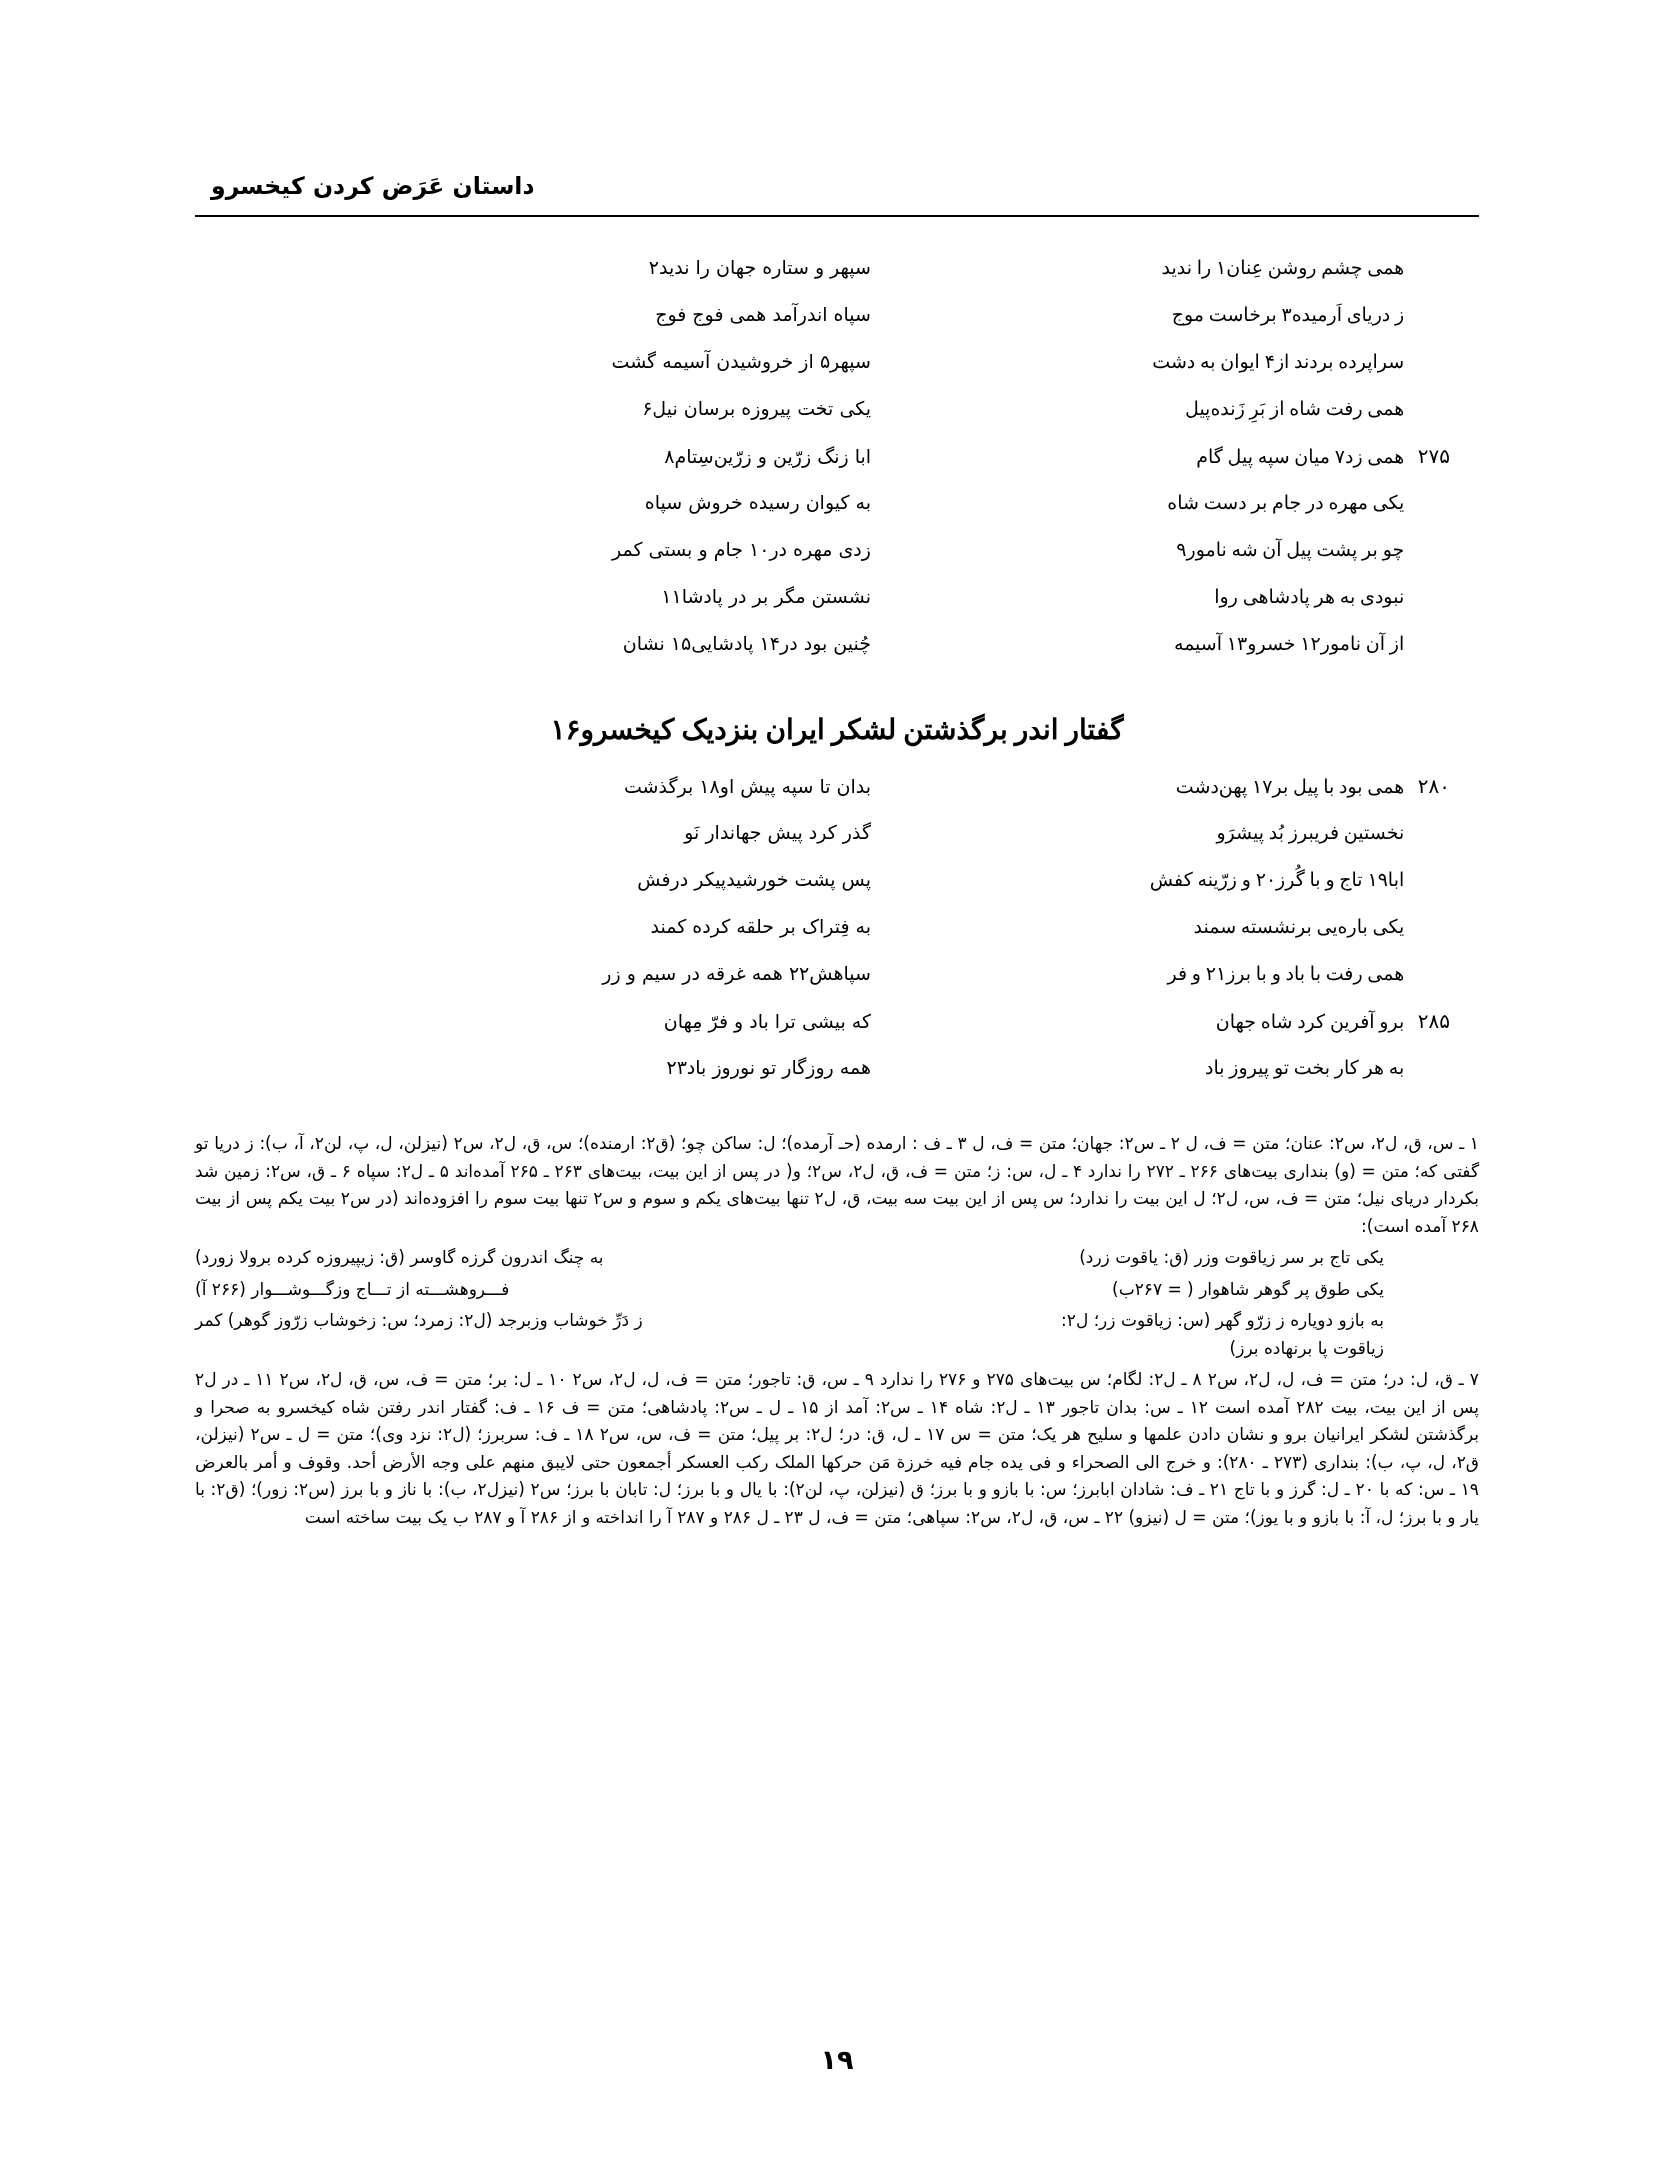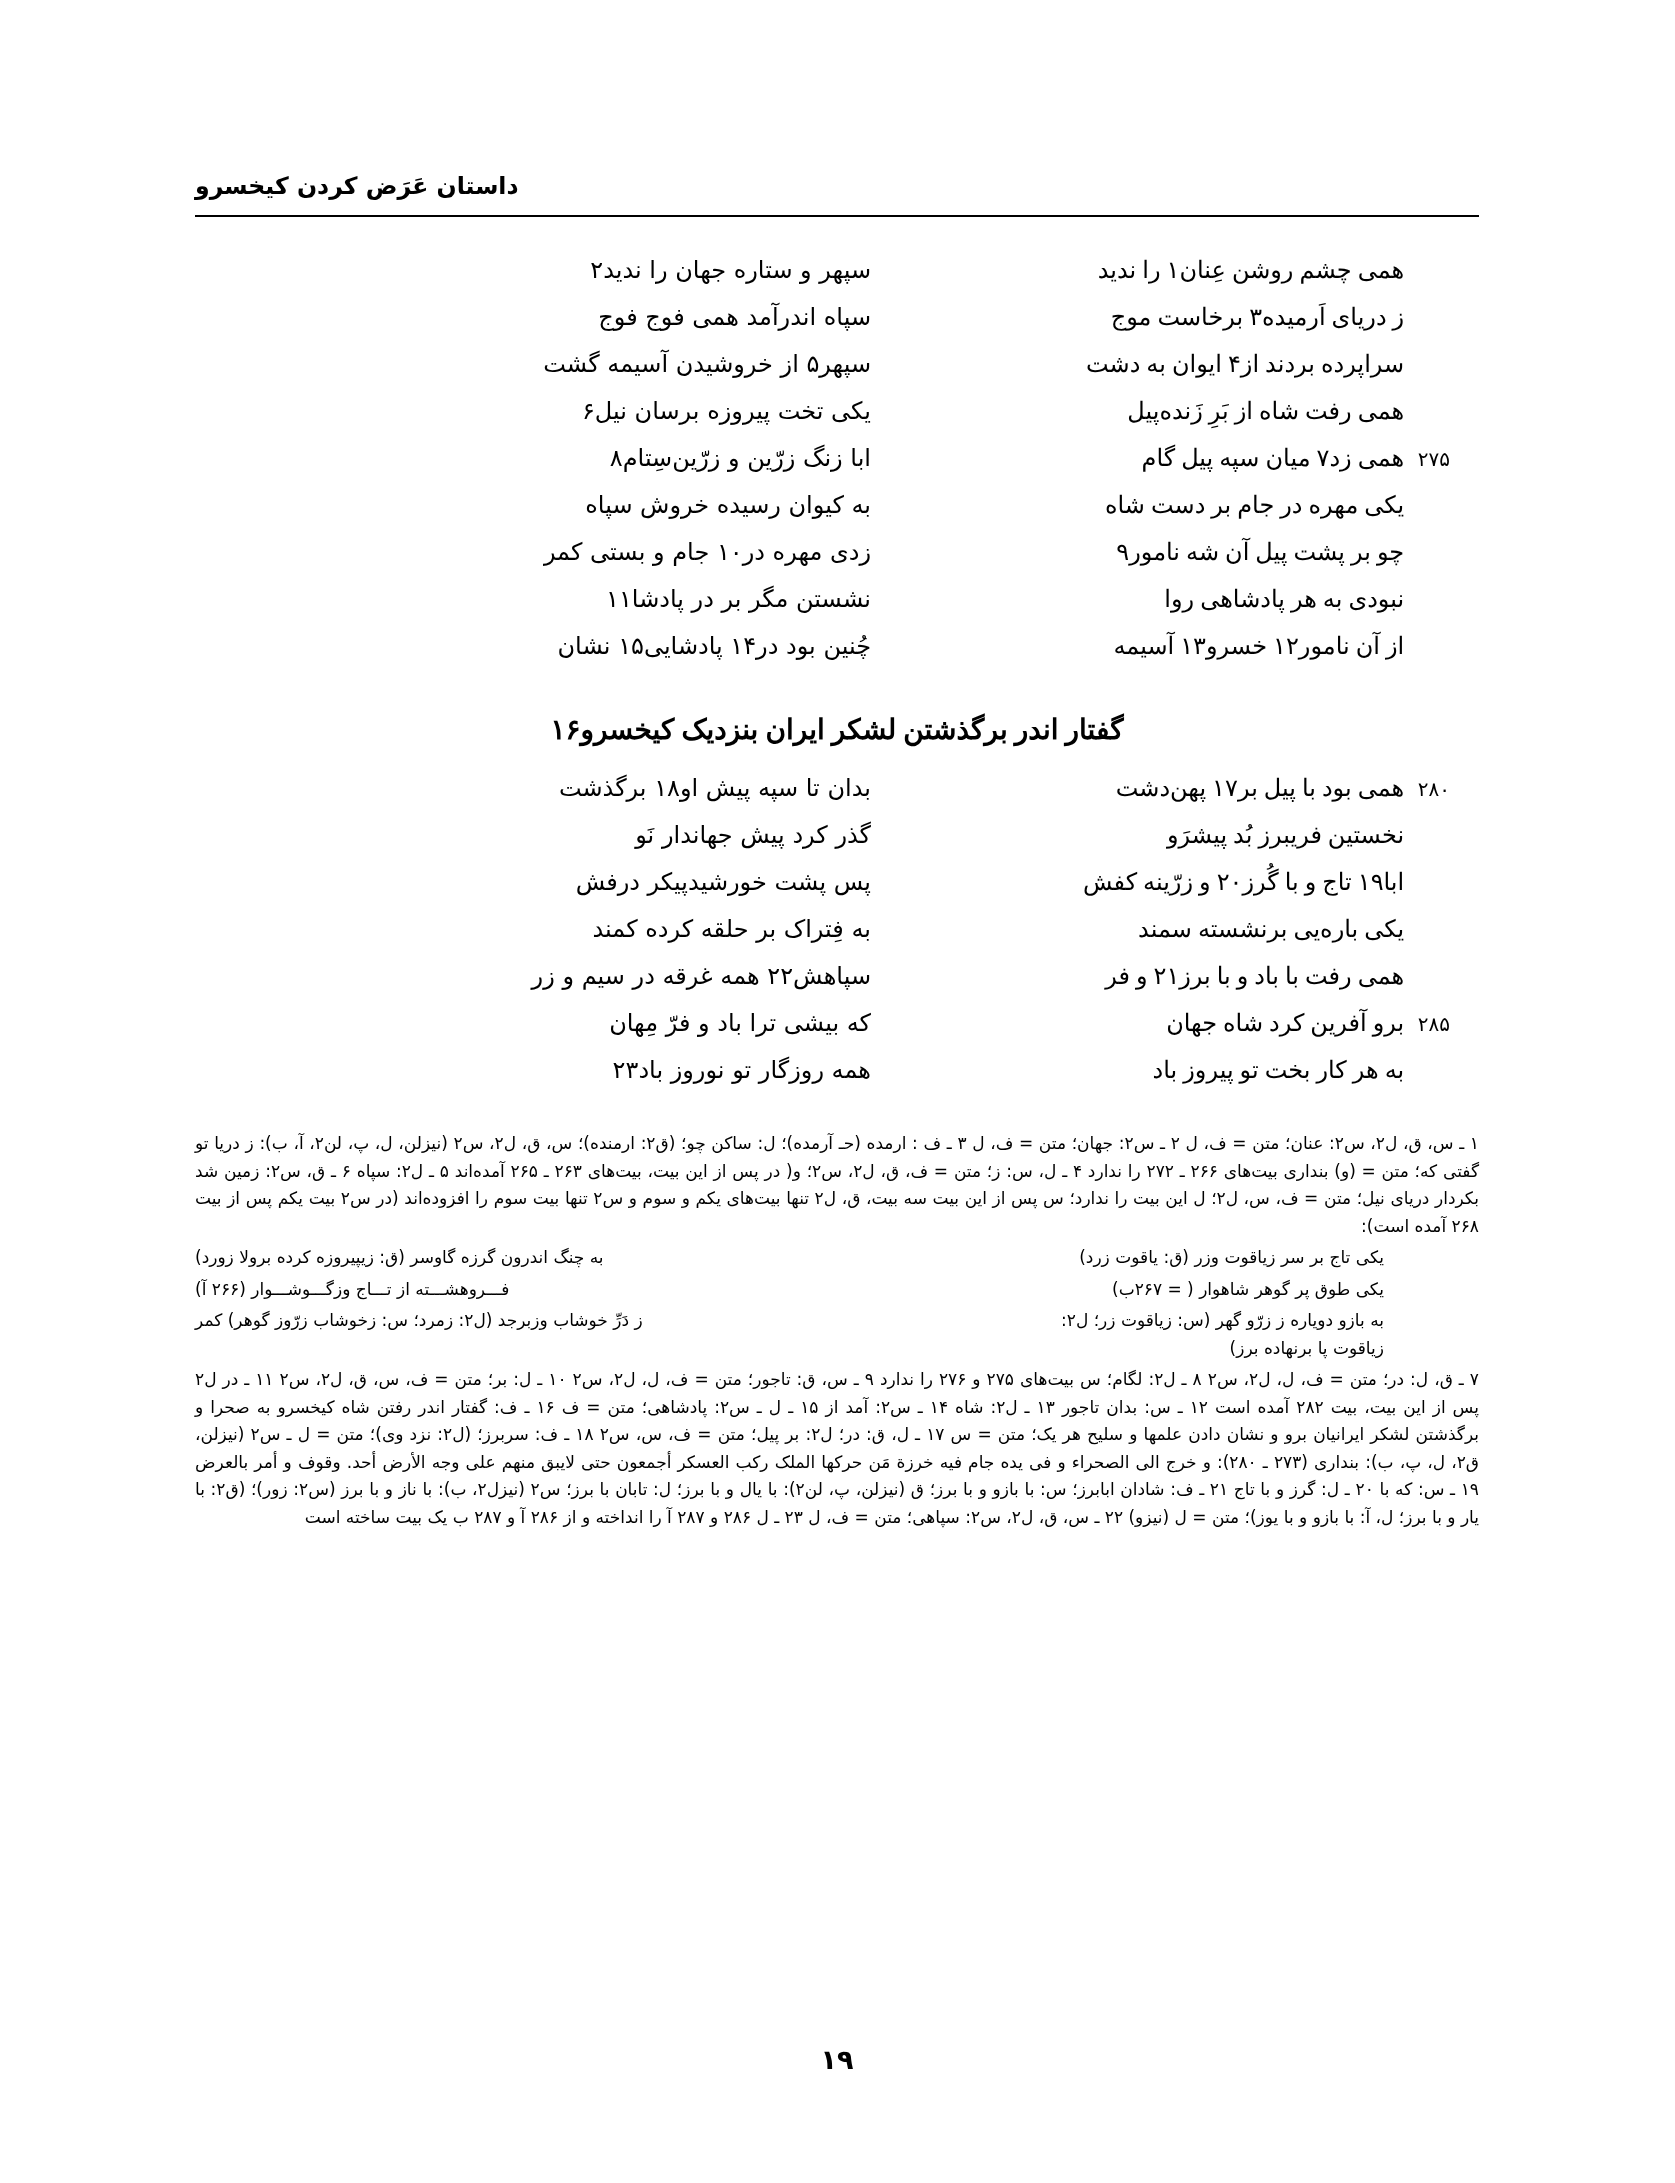--- a/index.html
+++ b/index.html
@@ -26,20 +26,21 @@
     top: 172px;
     right: 196px;
     left: 196px;
   }
 
   
   .header-row {
     display: flex;
     flex-direction: row-reverse;
     align-items: center;
+    margin-left: 16px;
   }
   .running-head {
     font-size: 23.6px;
     font-weight: bold;
     letter-spacing: 0px;
     white-space: nowrap;
   }
   .header-rule {
     margin-top: 15px;
     border-top: 2.7px solid #000;
@@ -59,21 +60,21 @@
   .num-col {
     width: 68px;
     flex: 0 0 68px;
     text-align: left;
     font-size: 20px;
     padding-left: 6.8px;
     box-sizing: border-box;
     direction: rtl;
   }
   .hemistich {
-    font-size: 24px;
+    font-size: 19px;
     white-space: nowrap;
     box-sizing: border-box;
   }
   .hemistich.right {
     flex: 0 0 513px;
     width: 513px;
     text-align: right;
     padding-right: 6.8px;
     display: flex;
     justify-content: space-between;

